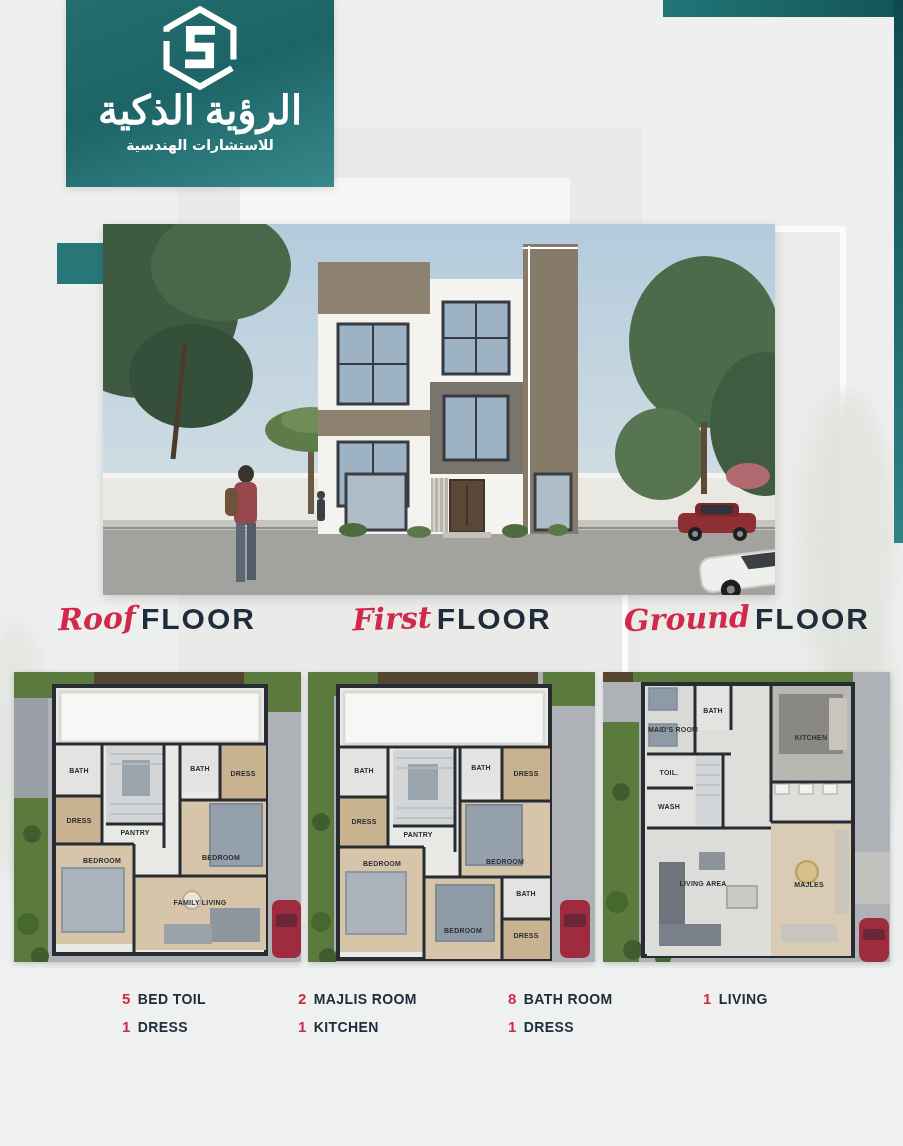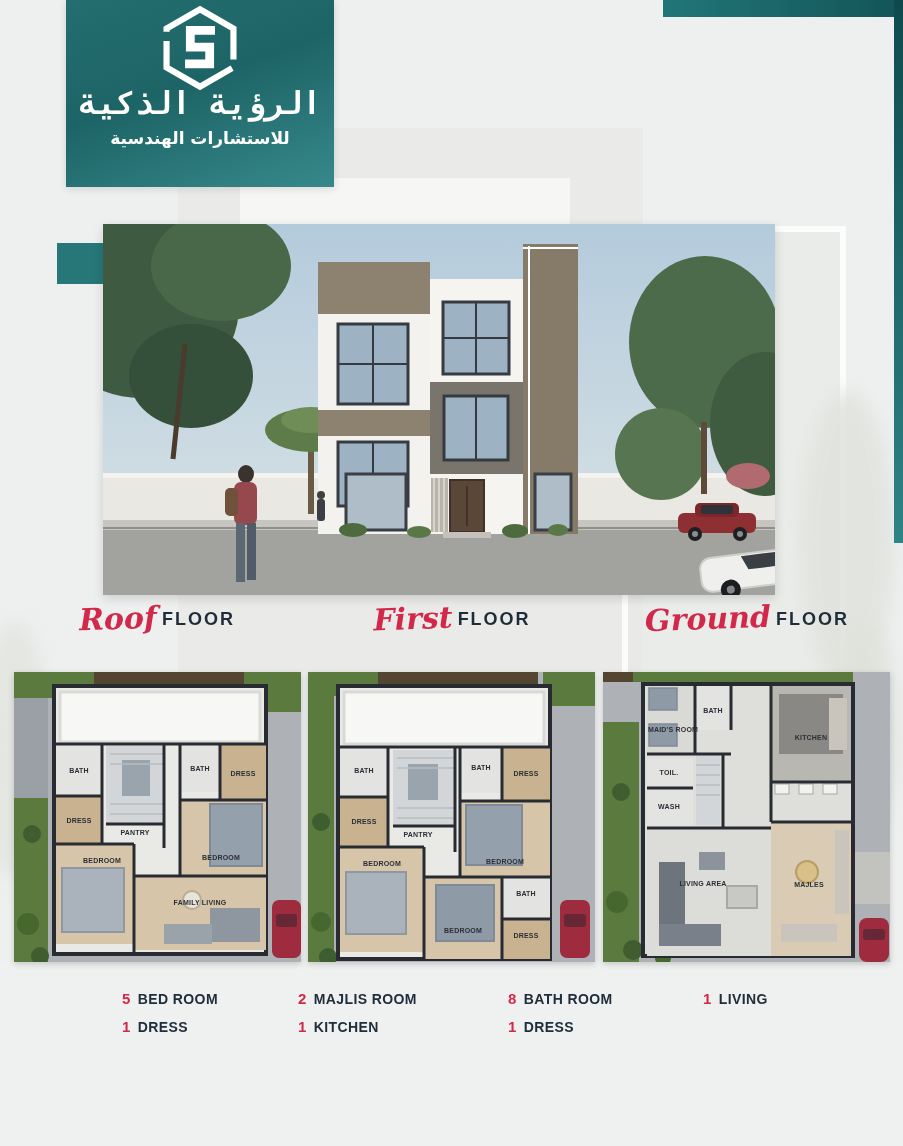--- a/index.html
+++ b/index.html
@@ -19,33 +19,33 @@
   .band-top{position:absolute;left:663px;top:0;width:240px;height:17px;
             background:linear-gradient(90deg,#217678,#135457);}
   .band-right{position:absolute;left:894px;top:0;width:9px;height:543px;
               background:linear-gradient(180deg,#0e4a4d,#2f8486);}
   .teal-square{position:absolute;left:57px;top:243px;width:51px;height:41px;background:#277779;}
   
   .logo-box{position:absolute;left:66px;top:0;width:268px;height:187px;
             background:linear-gradient(160deg,#246e70 0%,#1d6466 45%,#37898b 100%);
             display:flex;flex-direction:column;align-items:center;box-shadow:0 2px 8px rgba(0,0,0,.12);}
   .logo-icon{margin-top:4px;}
-  .logo-title{direction:rtl;color:#fff;font-family:Liberation Mono, monospace;font-weight:bold;
-              font-size:31px;line-height:1.05;margin-top:-2px;}
+  .logo-title{direction:rtl;color:#fff;font-family:Liberation Serif, serif;font-weight:bold;
+              font-size:40px;line-height:1.05;margin-top:-2px;}
   .logo-sub{direction:rtl;color:#fff;font-family:"DejaVu Sans",sans-serif;font-weight:bold;
-            font-size:17px;margin-top:5px;letter-spacing:.5px;}
+            font-size:14px;margin-top:5px;letter-spacing:.5px;}
   
   .hero{position:absolute;left:103px;top:224px;width:672px;height:371px;box-shadow:0 3px 10px rgba(0,0,0,.15);}
   .hero svg{display:block;}
   
   .floor-label{position:absolute;top:604px;transform:translateX(-50%);display:flex;align-items:center;
                gap:5px;white-space:nowrap;}
   .floor-label .script{font-family:"DejaVu Serif",serif;font-style:italic;font-weight:bold;
                        font-size:30px;color:#d2294a;transform:rotate(-2deg);line-height:1;}
-  .floor-label .word{font-size:18px;font-weight:bold;letter-spacing:2px;color:#1f2d3b;line-height:1;}
+  .floor-label .word{font-size:30px;font-weight:bold;letter-spacing:2px;color:#1f2d3b;line-height:1;}
   .fl-1{left:157px;} .fl-2{left:452px;} .fl-3{left:747px;}
   
   .plan-card{position:absolute;top:672px;width:287px;height:290px;box-shadow:0 2px 6px rgba(0,0,0,.18);}
   .pc-1{left:14px;} .pc-2{left:308px;} .pc-3{left:603px;}
   .plan-svg{display:block;}
   .plan-svg text{font-family:"Liberation Sans",sans-serif;font-size:7px;font-weight:bold;
                  fill:#2b2f35;text-anchor:middle;letter-spacing:.2px;}
   
   .stat{position:absolute;display:flex;gap:7px;align-items:baseline;
         font-weight:bold;font-size:14px;letter-spacing:.4px;color:#202e3c;}
@@ -383,21 +383,21 @@
       </g>
       <g>
         <rect x="256" y="246" width="30" height="44" rx="8" fill="#9e2c3e"></rect>
         <rect x="260" y="257" width="22" height="11" rx="3" fill="#3b2430" opacity=".55"></rect>
       </g>
     </svg>
   </div>
 
   <div class="stat" style="left:122px;top:990px;">
     <span class="num">5</span>
-    <span>BED ROOM</span>
+    <span>BED TOIL</span>
   </div>
   <div class="stat" style="left:122px;top:1018px;">
     <span class="num">1</span>
     <span>DRESS</span>
   </div>
   <div class="stat" style="left:298px;top:990px;">
     <span class="num">2</span>
     <span>MAJLIS ROOM</span>
   </div>
   <div class="stat" style="left:298px;top:1018px;">

